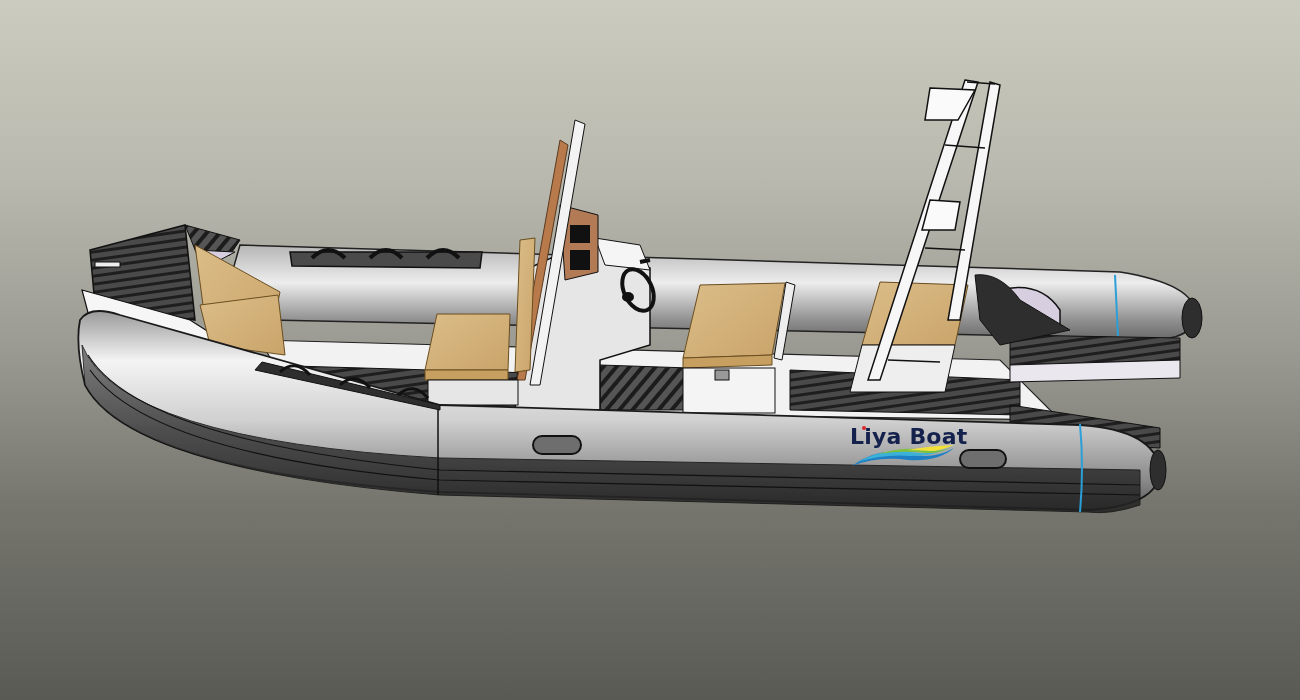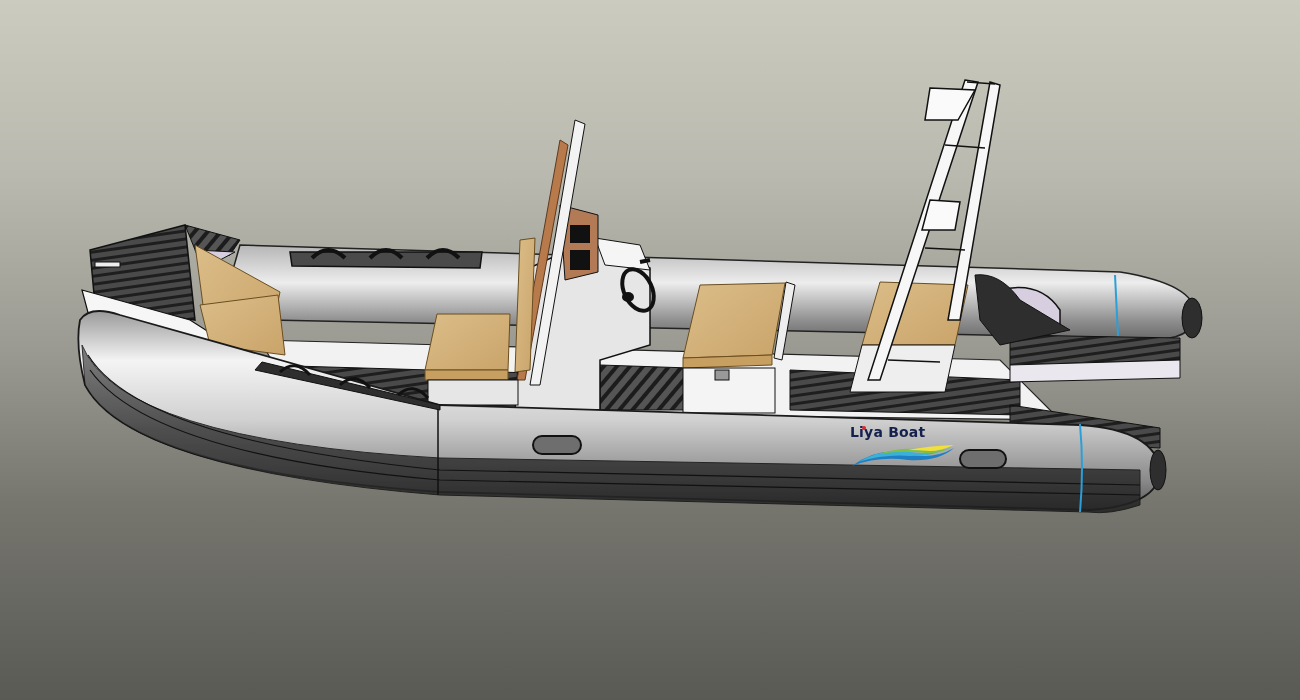--- a/index.html
+++ b/index.html
@@ -1,20 +1,20 @@
 <!DOCTYPE html>
 <html><head>
 <meta charset="utf-8">
 <style>
   html,body{margin:0;padding:0;}
   body{width:1300px;height:700px;overflow:hidden;font-family:"Liberation Sans",sans-serif;}
   .scene{position:relative;width:1300px;height:700px;background:linear-gradient(180deg,#cbcbbf 0%,#b9b9af 25%,#9a9a92 50%,#76766f 72%,#5a5a55 100%);}
   svg.boat{position:absolute;left:0;top:0;width:1300px;height:700px;}
   .logo{position:absolute;left:848px;top:424px;width:110px;height:46px;}
-  .logo-text{position:absolute;left:2px;top:0;font-family:"DejaVu Sans",sans-serif;font-weight:bold;font-size:14px;color:#14214d;letter-spacing:0.2px;white-space:nowrap;}
+  .logo-text{position:absolute;left:2px;top:0;font-family:"DejaVu Sans",sans-serif;font-weight:bold;font-size:22px;color:#14214d;letter-spacing:0.2px;white-space:nowrap;}
   .logo-dot{position:absolute;left:14px;top:2px;width:4px;height:4px;border-radius:50%;}
   .logo-wave{position:absolute;left:0;top:18px;width:110px;height:28px;}
 </style>
 </head>
 <body>
 
 <div class="scene">
   <svg class="boat" viewBox="0 0 1300 700" xmlns="http://www.w3.org/2000/svg">
     <defs>
       <linearGradient id="tubeG" x1="0" y1="0" x2="0" y2="1">

